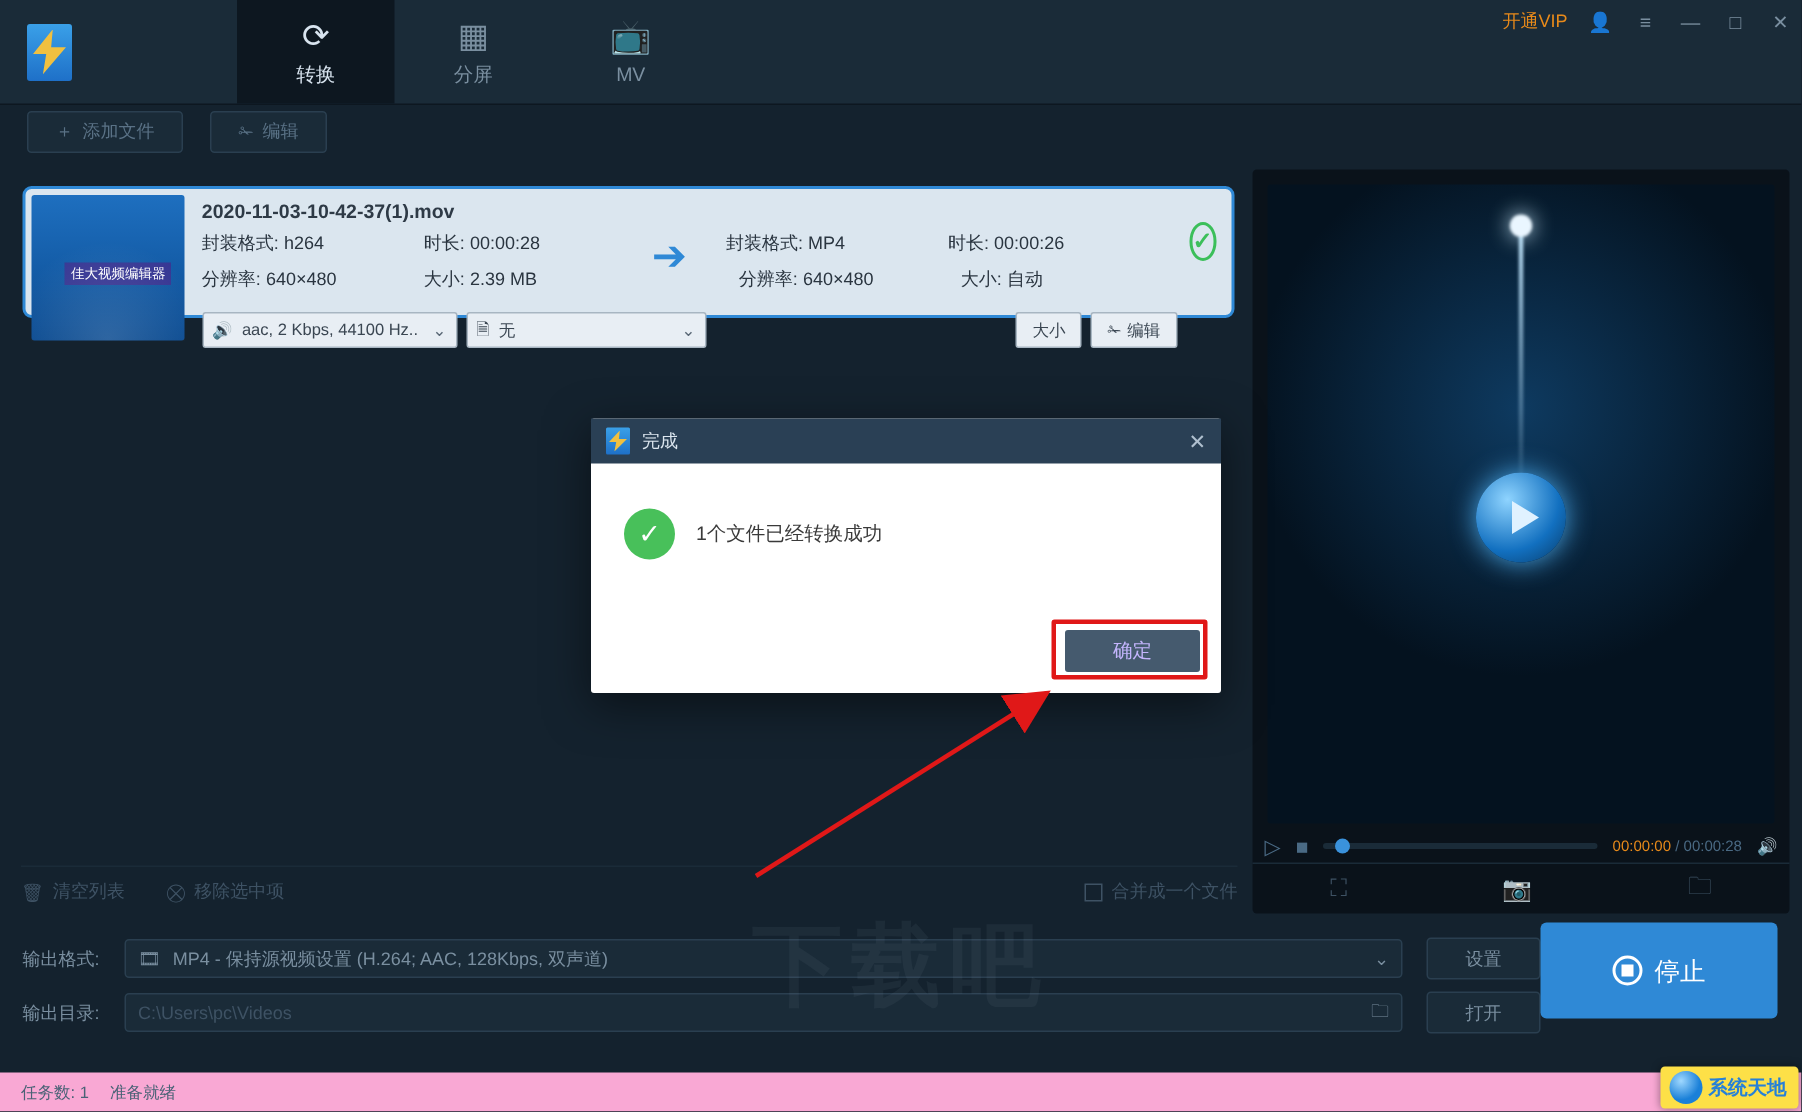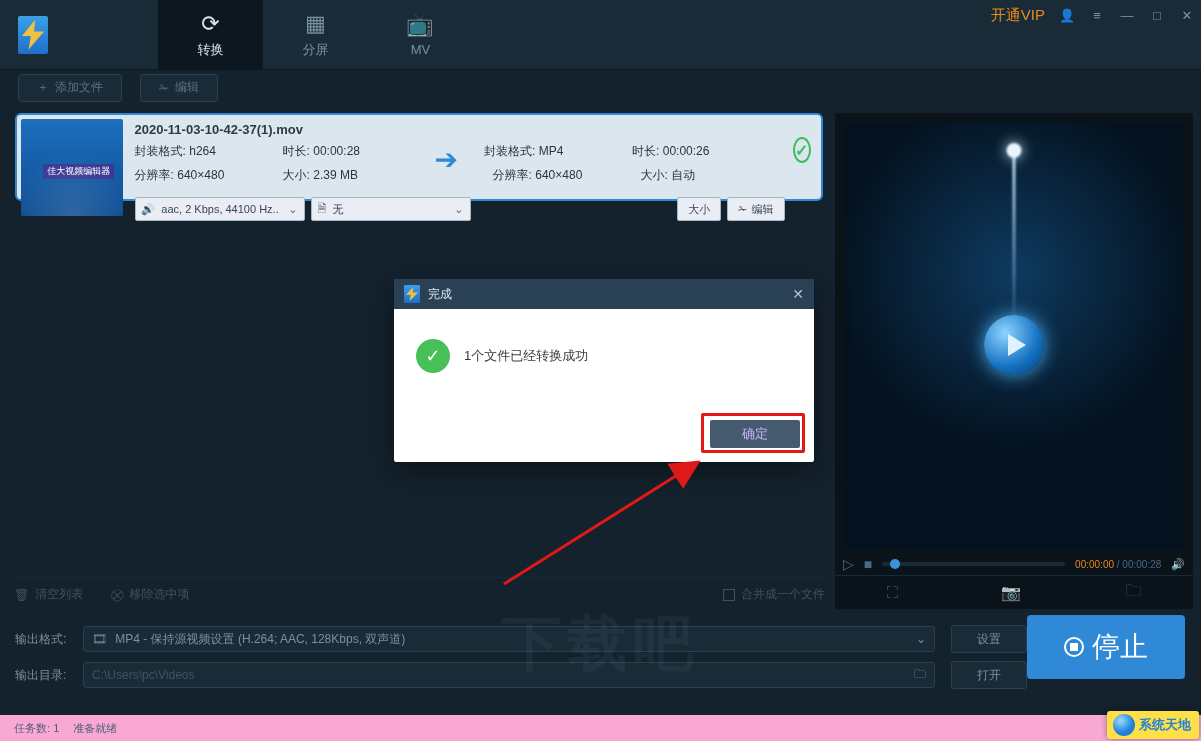--- a/index.html
+++ b/index.html
@@ -11,34 +11,34 @@
 .logo-img { width: 30px; height: 38px; background: linear-gradient(#3aa0e8,#1e70c8); position: relative; border-radius: 2px; }
 .logo-img::before { content:''; position:absolute; inset:4px; background: #f0c040; clip-path: polygon(60% 0,0 55%,40% 55%,30% 100%,100% 40%,55% 40%); }
 .app-name { font-size: 20px; color: #4a9fe8; font-weight: bold; }
 
 .main-tabs { display: flex; margin-left: 110px; height: 100%; }
 .main-tab { width: 105px; display:flex; flex-direction:column; align-items:center; justify-content:center; gap:4px; color:#7a8fa0; font-size:13px; cursor:pointer; }
 .main-tab.active { background:#0d1720; color:#d8e4ef; }
 .main-tab .tab-ico { font-size: 22px; }
 
 .window-ctrls { position:absolute; right:6px; top:6px; display:flex; align-items:center; gap:14px; color:#7a8fa0; font-size:13px; }
-.vip { color:#e88a1a; font-size:15px; }
+.vip { color:#e88a1a; font-size:12px; }
 .win-btn { cursor:pointer; width:16px; text-align:center; }
 
 
 .secondbar { height: 35px; display:flex; align-items:center; padding-left:18px; gap:18px; }
 .tool-btn { background:#1a2b38; border:1px solid #2a3f50; border-radius:3px; height:28px; padding:0 18px; display:flex; align-items:center; gap:6px; color:#5a7286; font-size:12px; cursor:pointer; }
 
 
 .main-area { display:flex; height: 508px; }
 .left-pane { width: 835px; padding: 8px 12px 4px 15px; position:relative; }
 .right-pane { flex:1; background:#0a121a; margin:8px 8px 4px 0; border-radius:3px; position:relative; }
 
 
-.file-card { height: 88px; border:2px solid #2f89d6; border-radius:6px; background:#dbe6ef; display:flex; padding:4px; gap:8px; }
+.file-card { height: 88px; border:2px solid #2f89d6; border-radius:6px; background:#dbe6ef; display:flex; padding:4px; gap:8px;margin-top:11px; }
 .thumb { width:155px; height:97px; background:linear-gradient(#1e6fbf,#0a4a90); border-radius:2px; position:relative; }
 .thumb::after { content:''; position:absolute; inset:0; background:radial-gradient(circle at 50% 100%, rgba(255,255,255,.15), transparent 60%); }
 .thumb .wmark { position:absolute; top:46%; left:22%; background:rgba(70,40,140,.7); color:#fff; font-size:9px; padding:1px 4px; }
 .file-info { flex:1; color:#2a3540; font-size:12px; }
 .file-name { font-weight:bold; padding:3px 0 6px 4px; color:#2e3a46; font-size:13px; }
 .meta-row { display:flex; align-items:flex-start; height:24px; }
 .meta-block { width:148px; padding-left:4px; }
 .arrow-blue { color:#2f89d6; font-size:28px; margin:0 22px 0 8px; }
 .check-circle { width:26px; height:26px; border:2px solid #3bbf5a; border-radius:50%; display:flex; align-items:center; justify-content:center; color:#3bbf5a; font-weight:bold; margin:18px 6px 0 0; }
 .ctrl-row { display:flex; gap:6px; padding:6px 0 0 4px; }
@@ -70,21 +70,21 @@
 
 .prev-tools { position:absolute; left:0; right:0; bottom:0; height:34px; display:flex; align-items:center; justify-content:space-around; color:#3e5264; font-size:16px; border-top:1px solid #1a2b38; }
 
 
 .output-rows { padding: 8px 15px 0 15px; }
 .out-row { display:flex; align-items:center; gap:8px; height:36px; color:#7a8fa0; font-size:12px; }
 .out-label { width:60px; }
 .out-combo { flex:1; max-width:852px; height:26px; background:#1a2b38; border:1px solid #2a3f50; border-radius:3px; display:flex; align-items:center; padding:0 8px; gap:8px; }
 .out-combo .caret { margin-left:auto; }
 .side-btn { width:76px; height:28px; background:#1a2b38; border:1px solid #2a3f50; border-radius:3px; color:#7a8fa0; font-size:12px; cursor:pointer; }
-.stop-btn { position:absolute; right:16px; bottom:62px; width:158px; height:64px; background:#2f89d6; border-radius:4px; color:#fff; font-size:28px; display:flex; align-items:center; justify-content:center; gap:8px; cursor:pointer;margin-top:12px; }
+.stop-btn { position:absolute; right:16px; bottom:62px; width:158px; height:64px; background:#2f89d6; border-radius:4px; color:#fff; font-size:17px; display:flex; align-items:center; justify-content:center; gap:8px; cursor:pointer;margin-top:12px; }
 .stop-ico { width:20px; height:20px; border:2px solid #fff; border-radius:50%; position:relative; }
 .stop-ico::before { content:''; position:absolute; inset:4px; background:#fff; }
 
 
 .statusbar { position:absolute; left:0; right:0; bottom:0; height:26px; background:#f9a8d4; display:flex; align-items:center; padding:0 14px; color:#4a6276; font-size:11px; gap:14px; }
 .statusbar .right { margin-left:auto; }
 
 
 .wm-text { position:absolute; left:50%; bottom:56px; transform:translateX(-50%); font-size:60px; font-weight:bold; color:rgba(190,210,225,0.06); letter-spacing:6px; pointer-events:none; }
 

